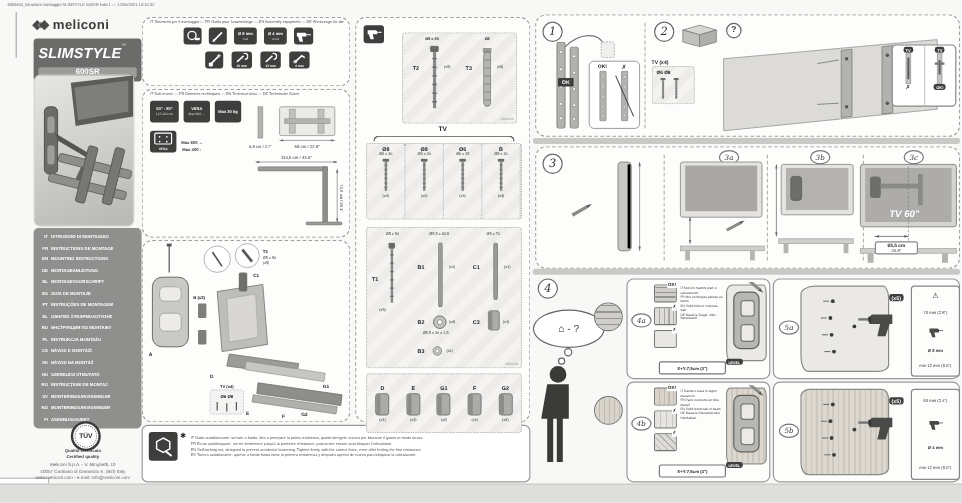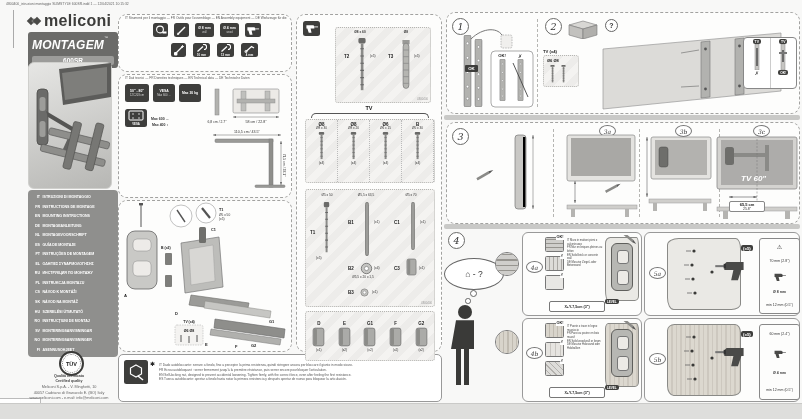--- a/index.html
+++ b/index.html
@@ -5,21 +5,21 @@
   html,body{margin:0;padding:0;background:#e9e9e8;}
   .page{position:relative;width:802px;height:419px;background:#f8f8f7;overflow:hidden;
         font-family:"Liberation Sans","DejaVu Sans",sans-serif;color:#333;}
   .abs{position:absolute;}
   .dpanel{position:absolute;border:1px dashed #a2a2a0;border-radius:9px;background:#fdfdfc;}
   .micro{font-size:3.2px;line-height:1.5;color:#555;}
   .ptitle{position:absolute;top:1.5px;left:6px;right:6px;font-size:3.4px;color:#666;white-space:nowrap;overflow:hidden;}
   
   .diamond{display:inline-block;width:6px;height:6px;background:#4a4a48;transform:rotate(45deg);margin-right:-2px;}
   .diamond.s{width:4px;height:4px;background:#7c7c7a;}
-  .brandword{font-size:16px;font-weight:bold;color:#3c3c3a;letter-spacing:0.3px;margin-left:6px;}
+  .brandword{font-size:11px;font-weight:bold;color:#3c3c3a;letter-spacing:0.3px;margin-left:6px;}
   .titleblock{background:#6b6b69;border-radius:3px;padding:3px 4px 3px;}
   .tprod{color:#fff;font-size:12px;font-weight:bold;font-style:italic;letter-spacing:0.2px;line-height:1;}
   .ttm{color:#e8e8e6;font-size:4px;vertical-align:top;}
   .tmodel{background:#9c9c9a;color:#fff;text-align:center;font-size:6.5px;font-weight:bold;border-radius:2px;margin-top:2.5px;padding:1px 0;}
   .photo{background:linear-gradient(160deg,#e6e6e4,#b7b7b4);border-radius:6px;border:1px solid #cfcfcc;}
   .langs{background:#8f8f8d;border-radius:4px;padding:5px 4px;display:flex;flex-direction:column;justify-content:space-between;}
   .lang{display:flex;gap:2.5px;color:#fff;font-size:3.6px;font-weight:bold;line-height:1.15;}
   .lang .code{width:8px;flex:none;text-align:right;}
   .tuv{width:21px;height:21px;border:2px solid #3a3a38;border-radius:50%;display:flex;align-items:center;justify-content:center;
        font-weight:bold;font-size:5.5px;color:#222;background:#fff;outline:1px dotted #888;outline-offset:-4px;}
@@ -117,21 +117,21 @@
 
   <div class="abs" style="left:28px;top:13px;width:84px;height:16px;display:flex;align-items:center;">
     <span class="diamond"></span>
     <span class="diamond s"></span>
     <span class="diamond"></span>
     <span class="brandword">meliconi</span>
   </div>
 
   <div class="abs titleblock" style="left:28px;top:32px;width:82px;">
     <div>
-      <span class="tprod">MONTAGEM</span><span class="ttm">™</span>
+      <span class="tprod">SLIMSTYLE</span><span class="ttm">™</span>
     </div>
     <div class="tmodel">600SR</div>
   </div>
 
   <div class="abs photo" style="left:28px;top:62px;width:82px;height:125px;">
     <svg width="82" height="125" viewBox="0 0 82 125">
       <polygon points="30,6 82,0 82,34 34,42" fill="#5c5c5a"></polygon>
       <polygon points="33,10 78,4 78,30 36,37" fill="#7e7e7b"></polygon>
       <rect x="8" y="26" width="11" height="56" rx="4" fill="#6b6b69" stroke="#4c4c4a" stroke-width="0.8"></rect>
       <rect x="10.5" y="34" width="6" height="14" rx="2.5" fill="#9d9d9a"></rect>

